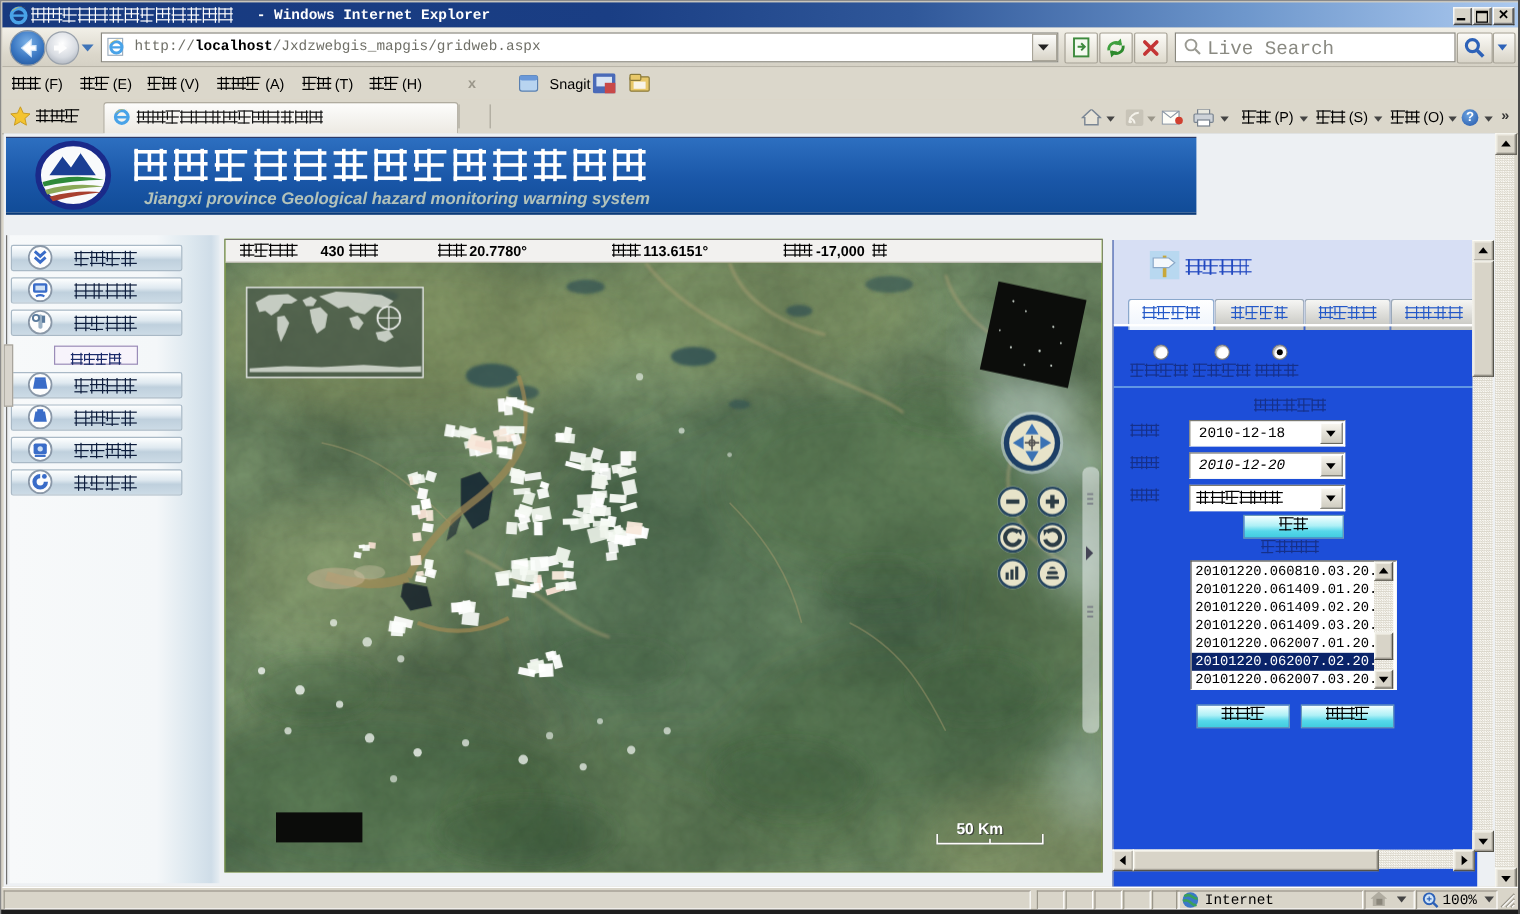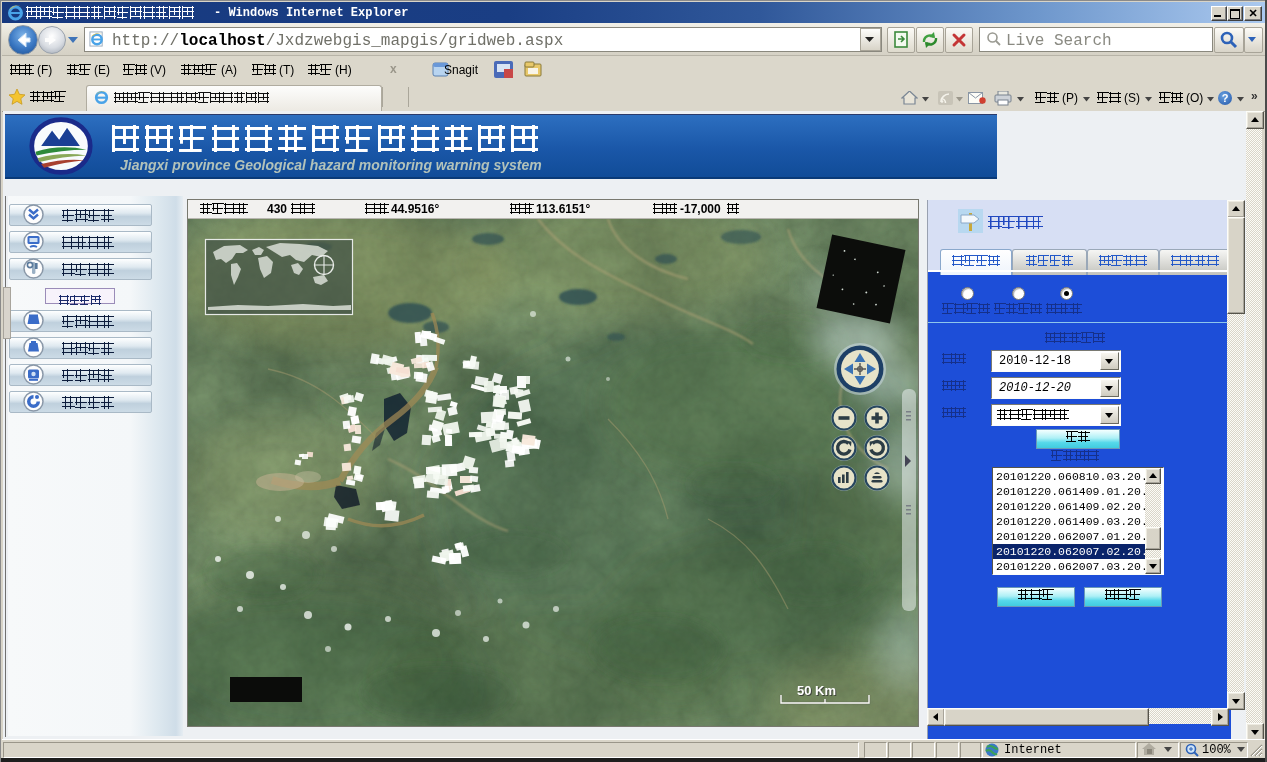--- a/index.html
+++ b/index.html
@@ -92,21 +92,21 @@
       <path d="M2,2 L12,2 L7,8 Z" fill="#3f74b8"></path>
     </svg>
 
   <div class="abs" style="left:82px;top:4px;width:796px;height:23px;background:#fff;border:1px solid #8a887e;"></div>
   <svg class="abs" style="left:87px;top:8px" width="16" height="16" viewBox="0 0 17 17">
     <rect x="1" y="1" width="13" height="15" fill="#fff" stroke="#9ab"></rect>
     <circle cx="8.5" cy="9" r="5" fill="none" stroke="#49a3e8" stroke-width="2.6"></circle>
     <rect x="4" y="8" width="9" height="2" fill="#49a3e8"></rect>
     <path d="M2,6 Q8,0 14,3 Q9,1 4,5 Z" fill="#e8c13a"></path>
   </svg>
-  <span class="mono" style="position:absolute;left:110px;top:9px;font-size:16px;color:#707068;">http://<b style="color:#000;">localhost</b>/Jxdzwebgis_mapgis/gridweb.aspx</span>
+  <span class="mono" style="position:absolute;left:110px;top:9px;font-size:12px;color:#707068;">http://<b style="color:#000;">localhost</b>/Jxdzwebgis_mapgis/gridweb.aspx</span>
   <div class="abs" style="left:858px;top:5px;width:19px;height:21px;background:linear-gradient(#fdfdfb,#d8d4c8);border:1px solid #a8a498;"><svg width="17" height="19" viewBox="0 0 17 19">
         <path d="M4,8 L13,8 L8.5,13 Z" fill="#222"></path>
       </svg></div>
 
   <div class="abs" style="left:885px;top:4px;width:26px;height:24px;background:linear-gradient(#fcfbf7,#dedacd);border:1px solid #a8a498;border-radius:2px;">
     <svg width="26" height="24" viewBox="0 0 26 24">
         <rect x="7" y="4" width="12" height="15" fill="#f4faf0" stroke="#3d8a3d" stroke-width="1.6"></rect>
         <path d="M10,11 l6,0 m-3,-3 l3,3 l-3,3" stroke="#3d8a3d" stroke-width="1.6" fill="none"></path>
       </svg>
   </div>
@@ -154,21 +154,21 @@
     <span class="abs" style="left:219px;top:7px;">(A)</span>
   <span class="cj" style="position:absolute;left:250px;top:7px;"><i class="k k1"></i><i class="k k3"></i></span>
     <span class="abs" style="left:277px;top:7px;">(T)</span>
   <span class="cj" style="position:absolute;left:306px;top:7px;"><i class="k k2"></i><i class="k k1"></i></span>
     <span class="abs" style="left:333px;top:7px;">(H)</span>
   <span class="abs" style="left:388px;top:6px;color:#9a968a;font-weight:bold;">x</span>
   <svg class="abs" style="left:430px;top:6px" width="17" height="15" viewBox="0 0 17 15">
       <rect x="1" y="1" width="15" height="13" rx="2" fill="#b8d4f0" stroke="#5a80b0"></rect>
       <rect x="1" y="1" width="15" height="4" rx="2" fill="#6a98d8"></rect>
     </svg>
-  <span class="abs" style="left:442px;top:7px;font-size:12px;">Snagit</span>
+  <span class="abs" style="left:456px;top:7px;font-size:12px;">Snagit</span>
   <svg class="abs" style="left:492px;top:5px" width="19" height="17" viewBox="0 0 19 17">
       <rect x="0" y="0" width="19" height="17" rx="2" fill="#4a6ab8"></rect>
       <rect x="3" y="3" width="13" height="8" fill="#d8e4f4"></rect>
       <rect x="10" y="8" width="9" height="9" fill="#c84848"></rect>
     </svg>
   <svg class="abs" style="left:522px;top:5px" width="18" height="16" viewBox="0 0 18 16">
       <rect x="1" y="3" width="16" height="12" rx="1" fill="#e8c86a" stroke="#8a7a3a"></rect>
       <rect x="1" y="1" width="9" height="5" rx="1" fill="#e8c86a" stroke="#8a7a3a"></rect>
       <rect x="4" y="7" width="10" height="6" fill="#f8f4e8"></rect>
     </svg>
@@ -317,21 +317,21 @@
       </div>
   </div>
   <div class="abs" style="left:0px;top:176px;width:6px;height:50px;background:#d8d4cc;border:1px solid #a8a49c;"></div>
 
   <div class="abs" style="left:184px;top:88px;width:730px;height:526px;border:1px solid #78786f;background:#84cc16;">
     <div class="abs" style="left:0;top:0;width:730px;height:18px;background:#f2f1ef;border-bottom:1px solid #b8b6b0;color:#000;font-size:12px;font-weight:bold;">
       <span class="cj" style="position:absolute;left:12px;top:2px;"><i class="k k2"></i><i class="k k1"></i><i class="k k0"></i><i class="k k2"></i></span>
         <span class="abs" style="left:79px;top:2px;">430</span>
         <span class="cj" style="position:absolute;left:103px;top:2px;"><i class="k k0"></i><i class="k k0"></i></span>
       <span class="cj" style="position:absolute;left:177px;top:2px;"><i class="k k0"></i><i class="k k2"></i></span>
-        <span class="abs" style="left:203px;top:2px;">44.9516°</span>
+        <span class="abs" style="left:203px;top:2px;">20.7780°</span>
       <span class="cj" style="position:absolute;left:322px;top:2px;"><i class="k k3"></i><i class="k k2"></i></span>
         <span class="abs" style="left:348px;top:2px;">113.6151°</span>
       <span class="cj" style="position:absolute;left:465px;top:2px;"><i class="k k0"></i><i class="k k3"></i></span>
         <span class="abs" style="left:492px;top:2px;">-17,000</span>
         <span class="cj" style="position:absolute;left:539px;top:2px;"><i class="k k3"></i></span>
     </div>
     <div class="abs" id="mapwrap" style="left:0;top:19px;width:730px;height:507px;overflow:hidden;">
     <svg width="730" height="507" viewBox="0 0 730 507">
       <defs>
         <filter id="nza" x="0" y="0" width="100%" height="100%">

